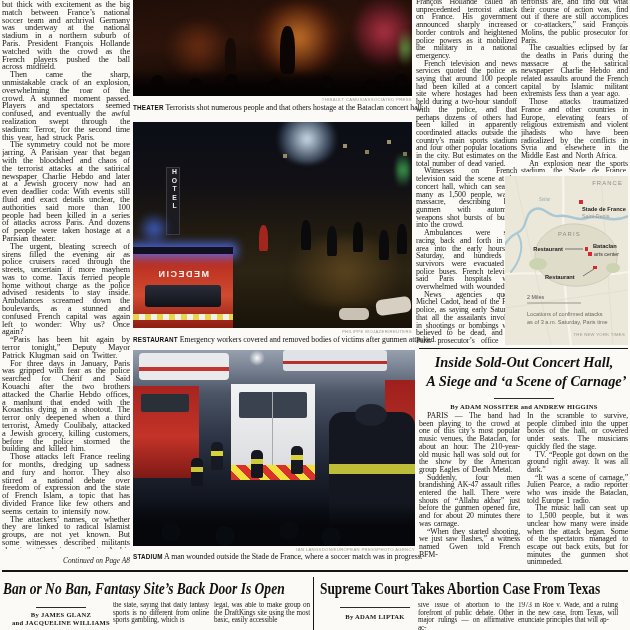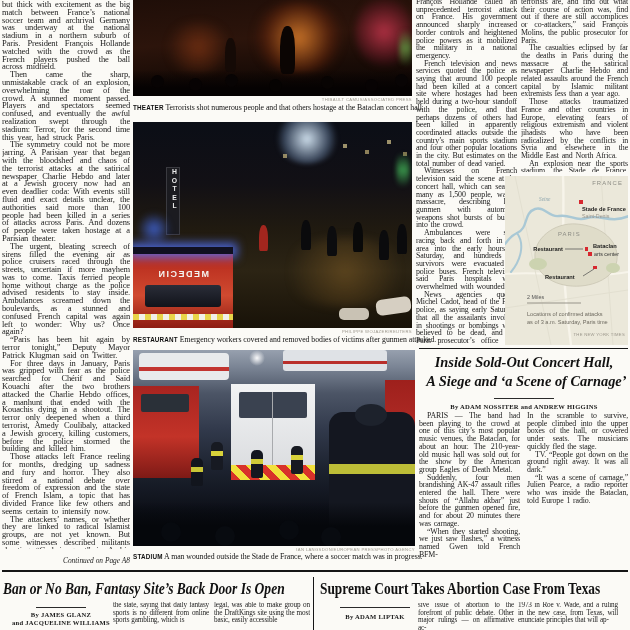--- a/index.html
+++ b/index.html
@@ -235,20 +235,21 @@
         <p class="para">PARIS — The band had been playing to the crowd at one of this city’s most popular music venues, the Bataclan, for about an hour. The 210-year-old music hall was sold out for the show by the American group Eagles of Death Metal.</p>
         <p class="para">Suddenly, four men brandishing AK-47 assault rifles entered the hall. There were shouts of “Allahu akbar” just before the gunmen opened fire, and for about 20 minutes there was carnage.</p>
         <p class="para">“When they started shooting, we just saw flashes,” a witness named Gwen told French BFM-</p>
       </div>
   </div>
   <div class="textcol" style="left:527px; top:412px; width:101px; height:152px;">
     <div class="plist">
         <p class="para">In the scramble to survive, people climbed into the upper boxes of the hall, or cowered under seats. The musicians quickly fled the stage.</p>
         <p class="para">TV. “People got down on the ground right away. It was all dark.”</p>
         <p class="para">“It was a scene of carnage,” Julien Pearce, a radio reporter who was inside the Bataclan, told Europe 1 radio.</p>
+        <p class="para">The music hall can seat up to 1,500 people, but it was unclear how many were inside when the attack began. Some of the spectators managed to escape out back exits, but for minutes the gunmen shot unimpeded.</p>
       </div>
 
   </div>
 
   <div class="hrule" style="left:2px; top:570px; width:626px; height:1.5px;"></div>
   <div class="vrule" style="left:313px; top:577px; width:1px; height:53px;"></div>
 
   <div class="banner-headline" style="left:3px; top:579px; font-style:italic; font-weight:bold; transform:scaleX(0.82);">Ban or No Ban, Fantasy Site’s Back Door Is Open</div>
   <div class="deco-rule" style="left:36px; top:607px; width:50px;"></div>
   <div class="byline" style="left:8px; top:611px; width:106px;">By JAMES GLANZ</div>

